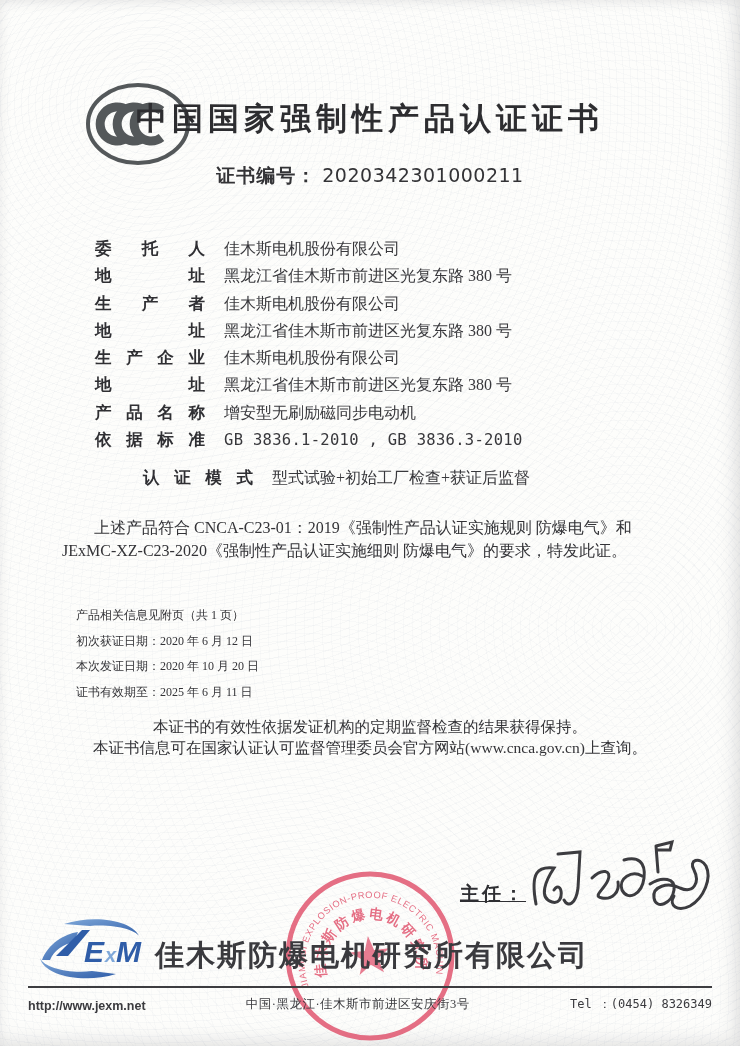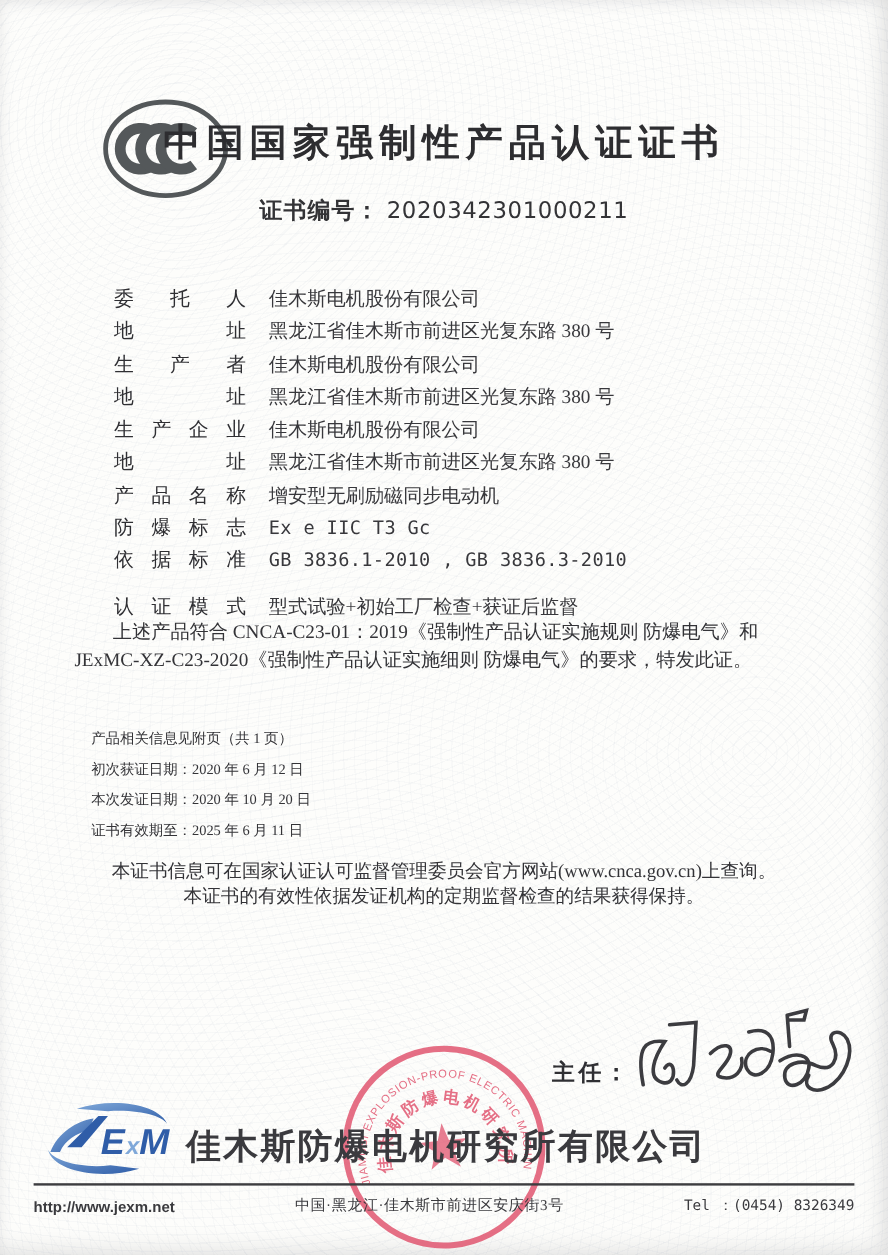--- a/index.html
+++ b/index.html
@@ -28,39 +28,39 @@
   }
   .cert-line{
     position:absolute;left:0;top:163px;width:100%;text-align:center;
     font-size:19px;color:#333336;
   }
   .cert-line .lbl{font-weight:bold;letter-spacing:1px;}
   .cert-line .num{font-family:"DejaVu Sans", sans-serif;letter-spacing:0.5px;margin-left:6px;}
   
   .fields{position:absolute;left:95px;top:238px;width:580px;}
   .frow{display:flex;align-items:baseline;height:27.3px;}
-  .frow.gap{margin-top:11px;}
+  .frow.gap{margin-top:11px;margin-left:48px;}
   .flabel{
     display:inline-block;width:110px;
     text-align:justify;text-align-last:justify;
-    font-weight:normal;font-size:16.5px;color:#2f2f33;
+    font-weight:bold;font-size:16.5px;color:#2f2f33;
     letter-spacing:0;flex:0 0 110px;
   }
   .fvalue{margin-left:19px;font-size:16px;white-space:pre;color:#38383c;}
   .fvalue.mono{font-family:"DejaVu Sans Mono", monospace;font-size:15.5px;letter-spacing:0.3px;}
   
   .statement{position:absolute;left:62px;top:517px;width:618px;font-size:16px;line-height:22.5px;color:#333337;}
   .statement .l1{text-indent:2em;}
   
   .info{position:absolute;left:76px;top:603px;font-size:12px;line-height:25.5px;color:#333337;}
   
   .validity{position:absolute;left:30px;top:716px;width:680px;text-align:center;font-size:15.5px;line-height:21px;color:#333337;}
   
   .signrow{position:absolute;left:460px;top:860px;display:flex;align-items:center;}
-  .signrow .sl{font-size:19px;font-weight:bold;letter-spacing:3px;color:#2f2f33;white-space:nowrap;}
+  .signrow .sl{font-size:19px;font-weight:bold;letter-spacing:3px;color:#2f2f33;white-space:nowrap;text-decoration:underline;}
   .sig-svg{margin-left:2px;margin-top:-28px;}
   
   .stamp{position:absolute;left:282px;top:868px;opacity:0.82;transform:rotate(-6deg);}
   
   .jexm-logo{position:absolute;left:34px;top:916px;}
   .company{
     position:absolute;left:155px;top:936px;
     font-family:"Liberation Sans", sans-serif;
     font-size:29px;font-weight:600;letter-spacing:2px;color:#3a3a3e;
   }
@@ -117,24 +117,20 @@
     </div>
     <div class="frow">
       <span class="flabel">地址</span>
       <span class="fvalue">黑龙江省佳木斯市前进区光复东路 380 号</span>
     </div>
     <div class="frow">
       <span class="flabel">产品名称</span>
       <span class="fvalue">增安型无刷励磁同步电动机</span>
     </div>
     <div class="frow">
-      <span class="flabel">防爆标志</span>
-      <span class="fvalue mono">Ex e IIC T3 Gc</span>
-    </div>
-    <div class="frow">
       <span class="flabel">依据标准</span>
       <span class="fvalue mono">GB 3836.1-2010 , GB 3836.3-2010</span>
     </div>
     <div class="frow gap">
       <span class="flabel">认证模式</span>
       <span class="fvalue">型式试验+初始工厂检查+获证后监督</span>
     </div>
   </div>
 
   <div class="statement">
@@ -143,22 +139,22 @@
   </div>
 
   <div class="info">
     <div>产品相关信息见附页（共 1 页）</div>
     <div>初次获证日期：2020 年 6 月 12 日</div>
     <div>本次发证日期：2020 年 10 月 20 日</div>
     <div>证书有效期至：2025 年 6 月 11 日</div>
   </div>
 
   <div class="validity">
+    <div>本证书的有效性依据发证机构的定期监督检查的结果获得保持。</div>
     <div>本证书信息可在国家认证认可监督管理委员会官方网站(www.cnca.gov.cn)上查询。</div>
-    <div>本证书的有效性依据发证机构的定期监督检查的结果获得保持。</div>
   </div>
 
   <div class="signrow">
     <span class="sl">主任：</span>
     <svg class="sig-svg" width="185" height="95" viewBox="0 0 185 95">
       <g fill="none" stroke="#3c3c40" stroke-width="3" stroke-linecap="round">
         <path d="M8,72 C2,40 10,34 26,36 C18,48 10,66 24,70 C38,74 34,46 26,58 M30,22 L52,20 L50,56 C48,72 40,76 36,68"></path>
         <path d="M64,46 C74,36 84,38 80,48 C76,58 64,64 74,66 C84,68 92,60 90,50"></path>
         <path d="M96,28 C110,24 118,30 116,46 C114,62 100,70 94,58 C90,46 104,38 114,44"></path>
         <path d="M128,14 L130,40 M128,14 L144,10 L142,18 L130,18"></path>

